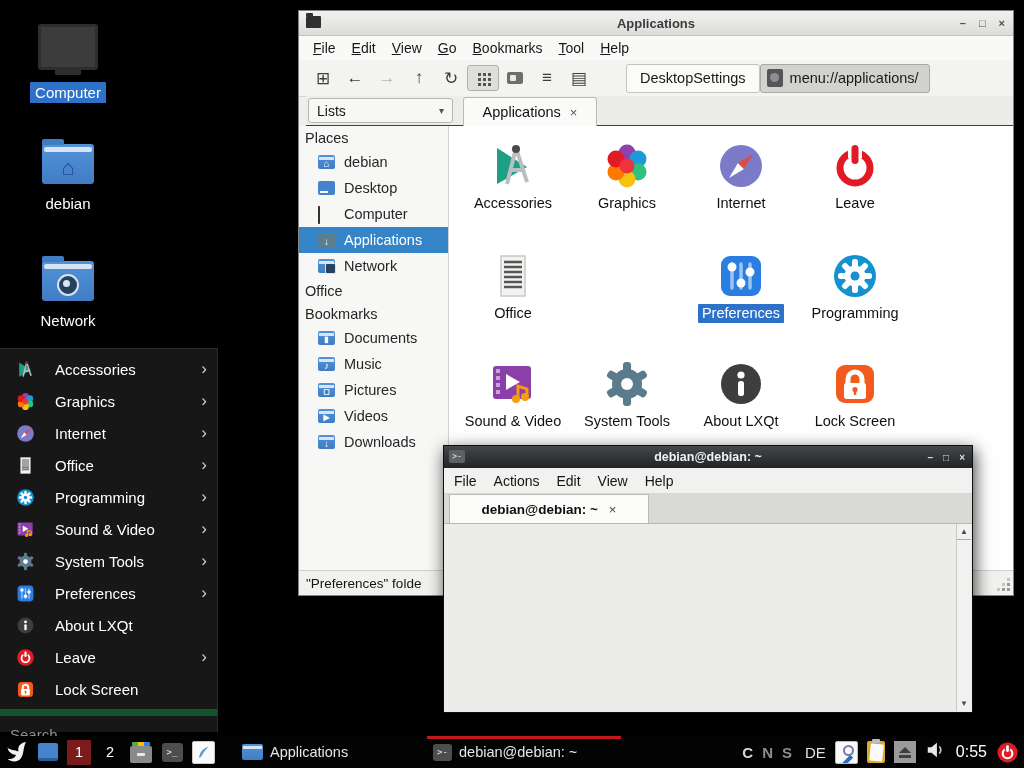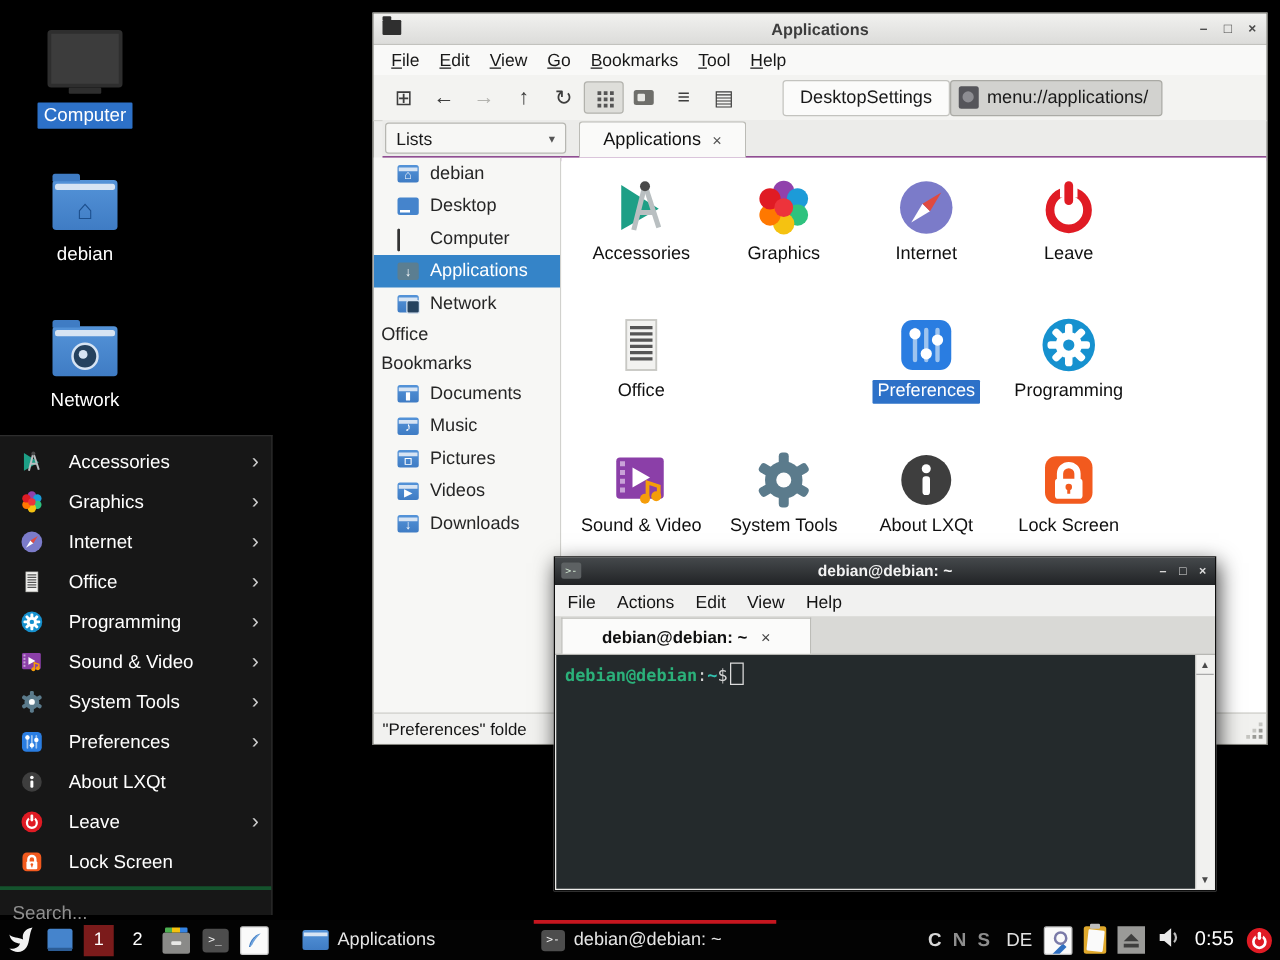--- a/index.html
+++ b/index.html
@@ -15,21 +15,21 @@
   .fold48::before{content:"";position:absolute;top:-5px;left:0;width:22px;height:6px;background:#3f7cc4;border-radius:2px 2px 0 0}
   .fold48::after{content:"";position:absolute;top:3px;left:2px;right:2px;height:5px;background:#d7e4f3;border-radius:2px}
   .fglyph{position:absolute;inset:8px 0 0 0;display:flex;align-items:center;justify-content:center;color:#1c4f8d;font-size:22px;font-weight:bold}
   .globe{width:22px;height:22px;border-radius:50%;background:#25425f;border:2px solid #d7e4f3;box-sizing:border-box;position:relative}
   .globe::after{content:"";position:absolute;left:4px;top:4px;width:7px;height:7px;border-radius:50%;background:#d7e4f3}
   
   #startmenu{position:absolute;left:0;top:348px;width:218px;height:384px;background:#171717;border-top:1px solid #2d2d2d;border-right:1px solid #2d2d2d;box-sizing:border-box}
   .mitem{display:flex;align-items:center;height:32px;color:#fff;font-size:15px;padding:0 10px 0 13px}
   .mitem .mic{width:24px;height:22px;display:flex;align-items:center;justify-content:center;margin-right:18px;flex:0 0 auto}
   .mitem .arrow{margin-left:auto;color:#cfcfcf;font-size:17px}
-  .msearch{border-top:3px solid #14532d;margin-top:4px;padding:9px 8px}
+  .msearch{border-top:7px solid #14532d;margin-top:4px;padding:9px 8px}
   .msearch input{background:transparent;border:none;outline:none;color:#bdbdbd;font-size:15px;font-family:"Liberation Sans",sans-serif;width:190px}
   .msearch input::placeholder{color:#8f8f8f}
   
   .win{position:absolute;box-sizing:border-box}
   
   #fm{left:298px;top:10px;width:716px;height:586px;background:#efefed;border:1px solid #84847e;box-shadow:2px 4px 14px rgba(0,0,0,.65)}
   .fm-title{height:24px;background:linear-gradient(#f1f1ef,#dcdcda);border-bottom:1px solid #c2c2be;position:relative;display:flex;align-items:center;justify-content:center}
   .fm-title .ttext{font-weight:bold;font-size:13px;color:#3c3c3c}
   .ticon-folder{position:absolute;left:7px;top:5px;width:15px;height:12px;background:#2f2f2f;border-radius:1px}
   .ticon-folder::before{content:"";position:absolute;top:-3px;left:0;width:7px;height:3px;background:#2f2f2f;border-radius:1px 1px 0 0}
@@ -422,20 +422,21 @@
     <span class="combo">
       <span>Lists</span>
       <span class="caret">▾</span>
     </span>
     <span class="tabact">
       <span>Applications</span>
       <span class="tclose">×</span>
     </span>
   </div>
   <div class="fm-side">
+    <div class="shead">Places</div>
     <div class="srow">
       <span class="mini fold16">
           <span class="mglyph">⌂</span>
         </span>
       <span>debian</span>
     </div>
     <div class="srow">
       <span class="mini desk16"></span>
       <span>Desktop</span>
     </div>
@@ -600,23 +601,20 @@
     <span>Edit</span>
     <span>View</span>
     <span>Help</span>
   </div>
   <div class="t-tabs">
     <span class="t-tab">
       <span>debian@debian: ~</span>
       <span class="tclose">×</span>
     </span>
   </div>
-  <div class="t-content">
-    <span style="color:#2bb17a;font-weight:bold">debian@debian</span><span style="color:#d6d6d6">:</span><span style="color:#33c2b0;font-weight:bold">~</span><span style="color:#d6d6d6">$</span><span class="cursor"></span>
-  </div>
   <div class="t-scroll">
     <span class="sa up">▲</span>
     <span class="sa dn">▼</span>
   </div>
 </div>
 
 <div id="taskbar">
   <div class="tb-left">
     <span class="launch">
         <svg width="24" height="24">

